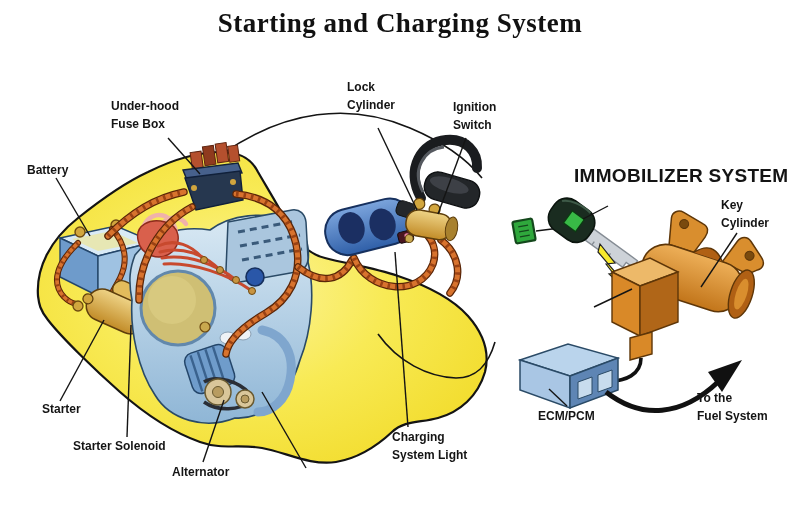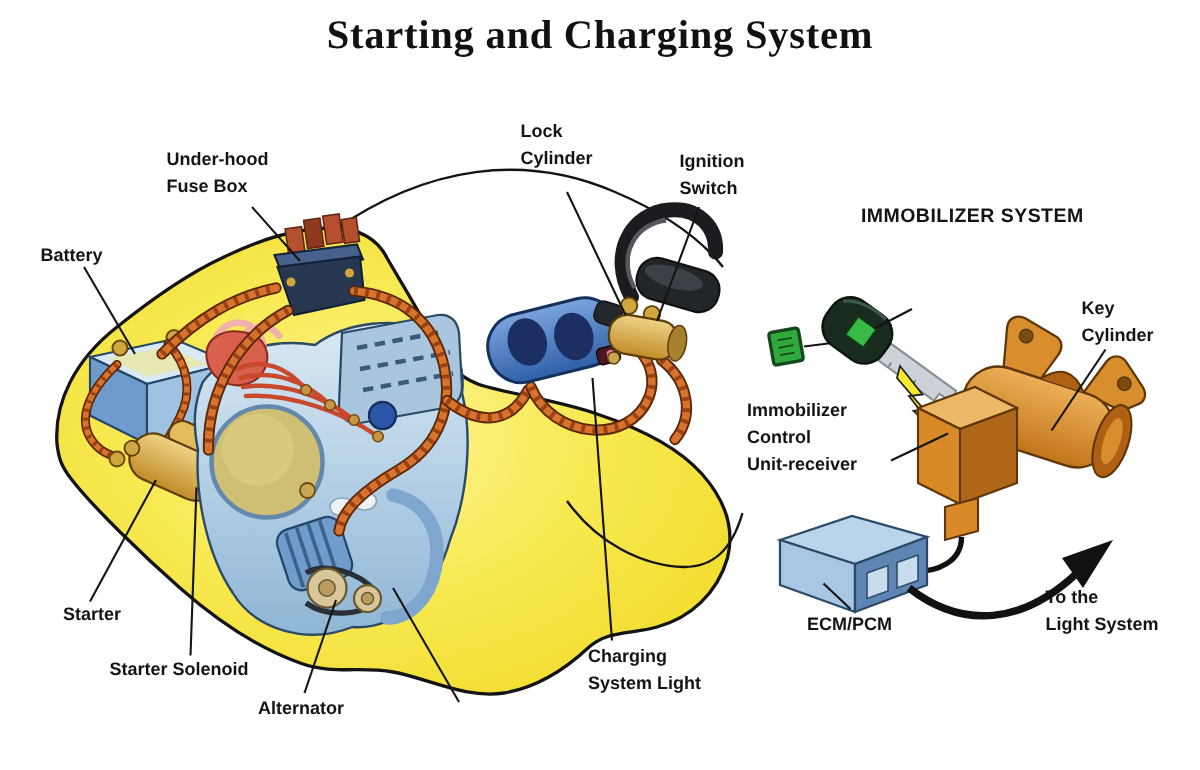--- a/index.html
+++ b/index.html
@@ -10,21 +10,21 @@
   .title{
     position:absolute;left:0;top:8px;width:800px;text-align:center;
     font-family:"Liberation Serif","DejaVu Serif",serif;
     font-weight:bold;font-size:27px;color:#111;letter-spacing:.5px;
   }
   svg.art{position:absolute;left:0;top:0;}
   .lbl{
     position:absolute;font-weight:bold;font-size:12px;line-height:18px;color:#141414;
     white-space:pre-line;
   }
-  .lbl.heading{font-size:13px;letter-spacing:.3px;}
+  .lbl.heading{font-size:19px;letter-spacing:.3px;margin-top:32px;}
   
   .w-out{stroke:#5a2608;stroke-width:7.5;fill:none;stroke-linecap:round;}
   .w-core{stroke:#d8732e;stroke-width:5;fill:none;stroke-linecap:round;}
   .w-stripe{stroke:#9a4214;stroke-width:5;fill:none;stroke-dasharray:2.5 5;}
   .w-out.thin{stroke-width:6;}
   .w-core.thin{stroke-width:3.8;}
   .w-stripe.thin{stroke-width:3.8;stroke-dasharray:2 4;}
   .spark{stroke:#c8492e;stroke-width:3;fill:none;stroke-linecap:round;}
   .ppink{stroke:#f0b2aa;stroke-width:4.5;fill:none;stroke-linecap:round;}
   .leader{stroke:#141414;stroke-width:1.4;fill:none;}
@@ -307,25 +307,22 @@
   <div class="lbl" style="left:27px;top:161px">Battery</div>
   <div class="lbl" style="left:111px;top:97px">Under-hood
 Fuse Box</div>
   <div class="lbl" style="left:347px;top:78px">Lock
 Cylinder</div>
   <div class="lbl" style="left:453px;top:98px">Ignition
 Switch</div>
   <div class="lbl heading" style="left:574px;top:135px">IMMOBILIZER SYSTEM</div>
   <div class="lbl" style="left:721px;top:196px">Key
 Cylinder</div>
-  <div class="lbl" style="left:498px;top:264px">Immobilizer
-Control
-Unit-receiver</div>
   <div class="lbl" style="left:538px;top:407px">ECM/PCM</div>
   <div class="lbl" style="left:697px;top:389px">To the
-Light System</div>
+Fuel System</div>
   <div class="lbl" style="left:42px;top:400px">Starter</div>
   <div class="lbl" style="left:73px;top:437px">Starter Solenoid</div>
   <div class="lbl" style="left:172px;top:463px">Alternator</div>
   <div class="lbl" style="left:392px;top:428px">Charging
 System Light</div>
 
 </div>
 
 </body></html>

